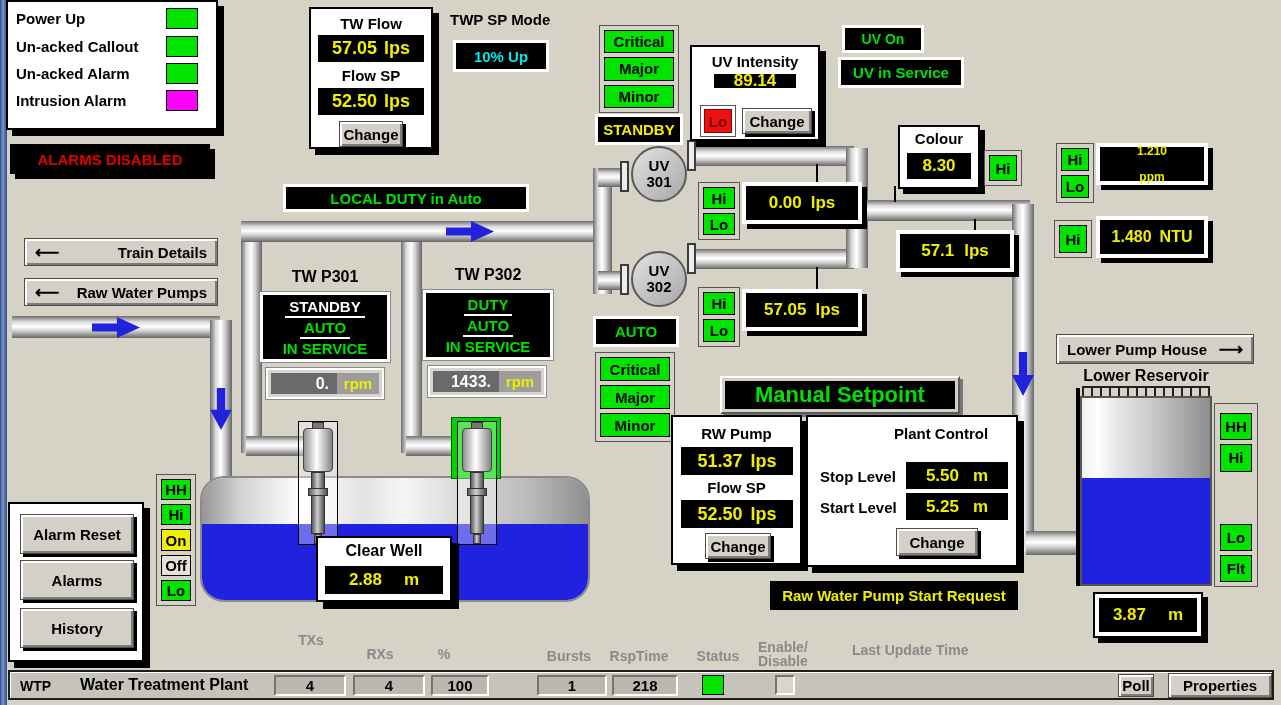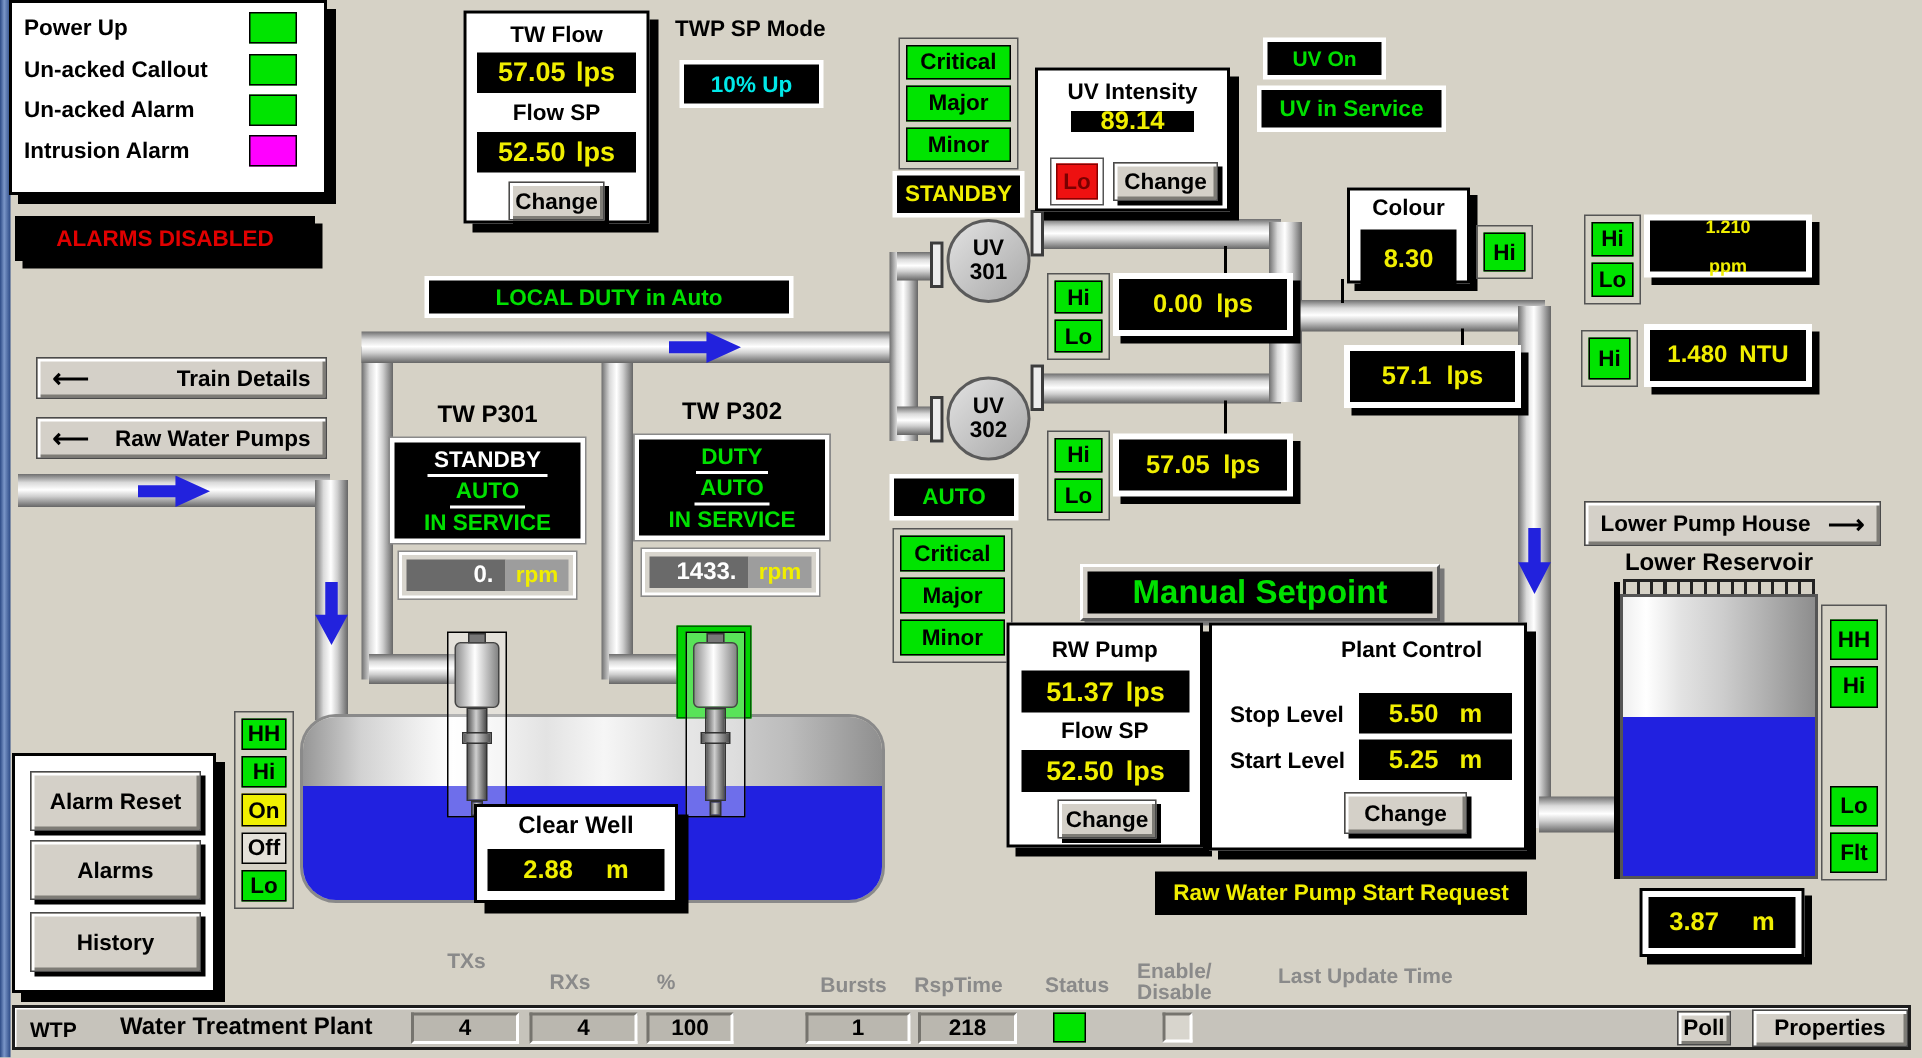--- a/index.html
+++ b/index.html
@@ -205,21 +205,21 @@
     </div>
 </div>
 <div class="abs banner" style="left:838px;top:57px;width:126px;height:31px;">
   <div class="in">
       <span class="txt-green" style="font-size:15px;">UV in Service</span>
     </div>
 </div>
 
 <div class="abs panel" style="left:898px;top:125px;width:82px;height:64px;box-shadow:5px 5px 0 #000;">
   <div class="abs bold ctr" style="left:0;top:3px;width:100%;font-size:15px;">Colour</div>
-  <div class="abs bb" style="left:7px;top:26px;width:64px;height:40px;font-size:17px;">
+  <div class="abs bb" style="left:7px;top:26px;width:64px;height:26px;font-size:17px;">
     <span>8.30</span>
   </div>
 </div>
 
 <div class="abs ip" style="left:984px;top:150px;width:38px;height:36px;">
   <div class="gi" style="flex:1;">Hi</div>
 </div>
 
 <div class="abs ip" style="left:1056px;top:143px;width:38px;height:60px;">
   <div class="gi" style="flex:1;">Hi</div>

